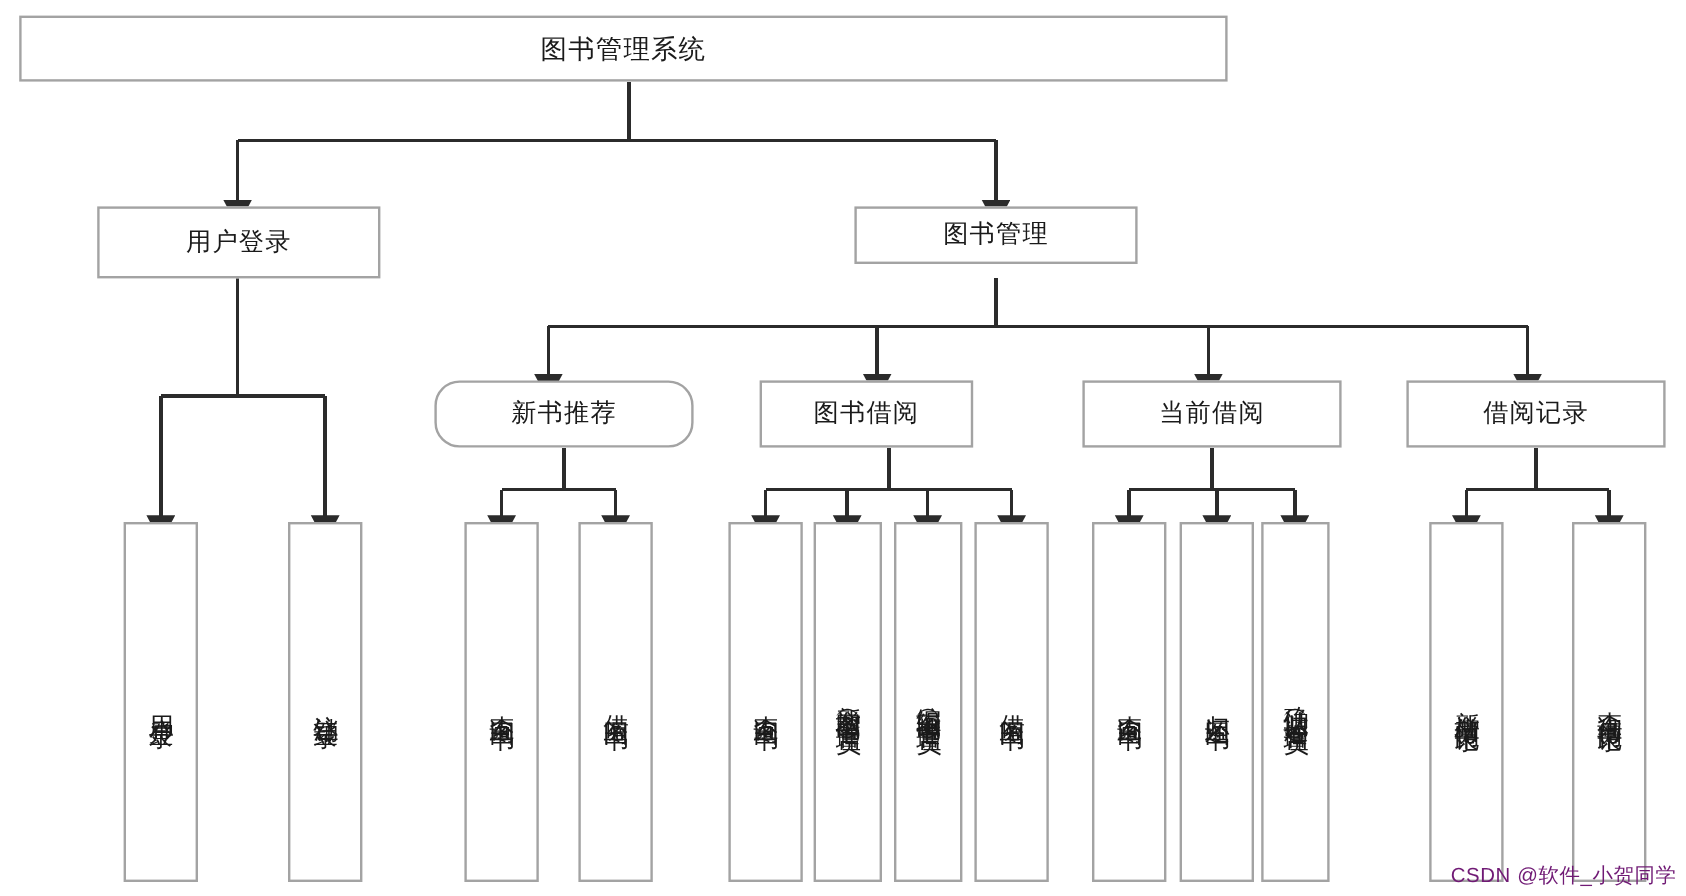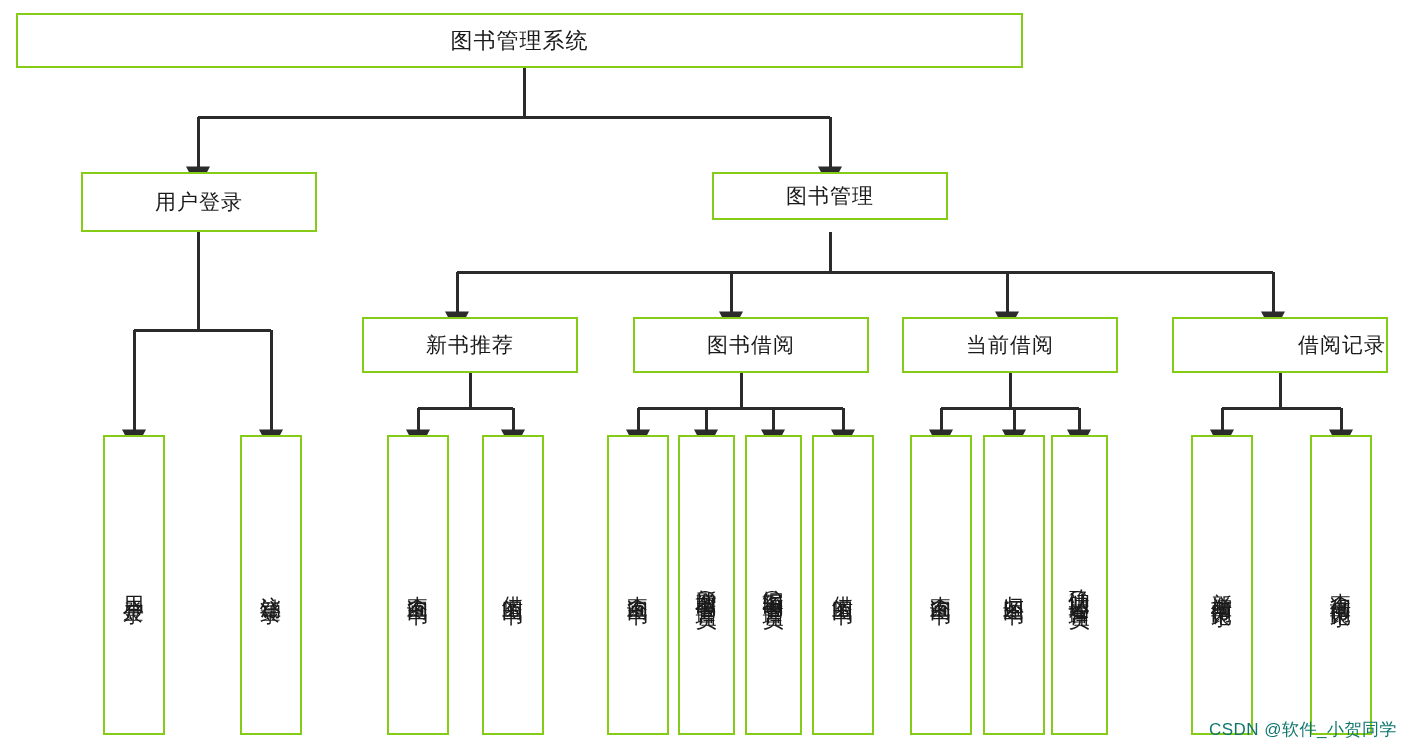--- a/index.html
+++ b/index.html
@@ -23,21 +23,21 @@
     left: 0;
     top: 0;
     width: 1405px;
     height: 747px;
     pointer-events: none;
   }
   .node-box {
     position: absolute;
     box-sizing: border-box;
     background: #ffffff;
-    border: 2px solid #84cc16;
+    border: 2px solid #a3a3a3;
     display: flex;
     align-items: center;
     justify-content: center;
     overflow: hidden;
   }
   .node-label {
     color: #1a1a1a;
     text-align: center;
     line-height: 1.18;
     white-space: nowrap;
@@ -55,21 +55,21 @@
     writing-mode: vertical-rl;
     text-orientation: upright;
     letter-spacing: 3px;
     line-height: 1;
   }
   .watermark {
     position: absolute;
     right: 8px;
     bottom: 6px;
     font-size: 17px;
-    color: #0f766e;
+    color: #701a75;
     letter-spacing: 0.5px;
     white-space: nowrap;
   }
 </style>
 </head>
 <body>
 
 <div id="diagram-root">
 
   <svg class="connector-layer" id="connector-layer" viewBox="0 0 1405 747">
@@ -118,30 +118,30 @@
   <div id="nodes-layer">
       <div class="node-box horizontal root" style="left: 16px; top: 13px; width: 1007px; height: 55px;">
         <span class="node-label">图书管理系统</span>
       </div>
       <div class="node-box horizontal level2" style="left: 81px; top: 172px; width: 236px; height: 60px;">
         <span class="node-label">用户登录</span>
       </div>
       <div class="node-box horizontal level2" style="left: 712px; top: 172px; width: 236px; height: 48px;">
         <span class="node-label">图书管理</span>
       </div>
-      <div class="node-box horizontal level3" style="left: 362px; top: 317px; width: 216px; height: 56px;">
+      <div class="node-box horizontal level3" style="left: 362px; top: 317px; width: 216px; height: 56px; border-radius: 21px;">
         <span class="node-label">新书推荐</span>
       </div>
-      <div class="node-box horizontal level3" style="left: 633px; top: 317px; width: 236px; height: 56px;">
+      <div class="node-box horizontal level3" style="left: 633px; top: 317px; width: 178px; height: 56px;">
         <span class="node-label">图书借阅</span>
       </div>
       <div class="node-box horizontal level3" style="left: 902px; top: 317px; width: 216px; height: 56px; align-items: center;">
         <span class="node-label">当前借阅</span>
       </div>
-      <div class="node-box horizontal level3" style="left: 1172px; top: 317px; width: 216px; height: 56px; justify-content: flex-end;">
+      <div class="node-box horizontal level3" style="left: 1172px; top: 317px; width: 216px; height: 56px;">
         <span class="node-label">借阅记录</span>
       </div>
       <div class="node-box vertical leaf" style="left: 103px; top: 435px; width: 62px; height: 300px;">
         <span class="node-label">用户登录</span>
       </div>
       <div class="node-box vertical leaf" style="left: 240px; top: 435px; width: 62px; height: 300px;">
         <span class="node-label">注销登录</span>
       </div>
       <div class="node-box vertical leaf" style="left: 387px; top: 435px; width: 62px; height: 300px;">
         <span class="node-label">查询图书</span>

